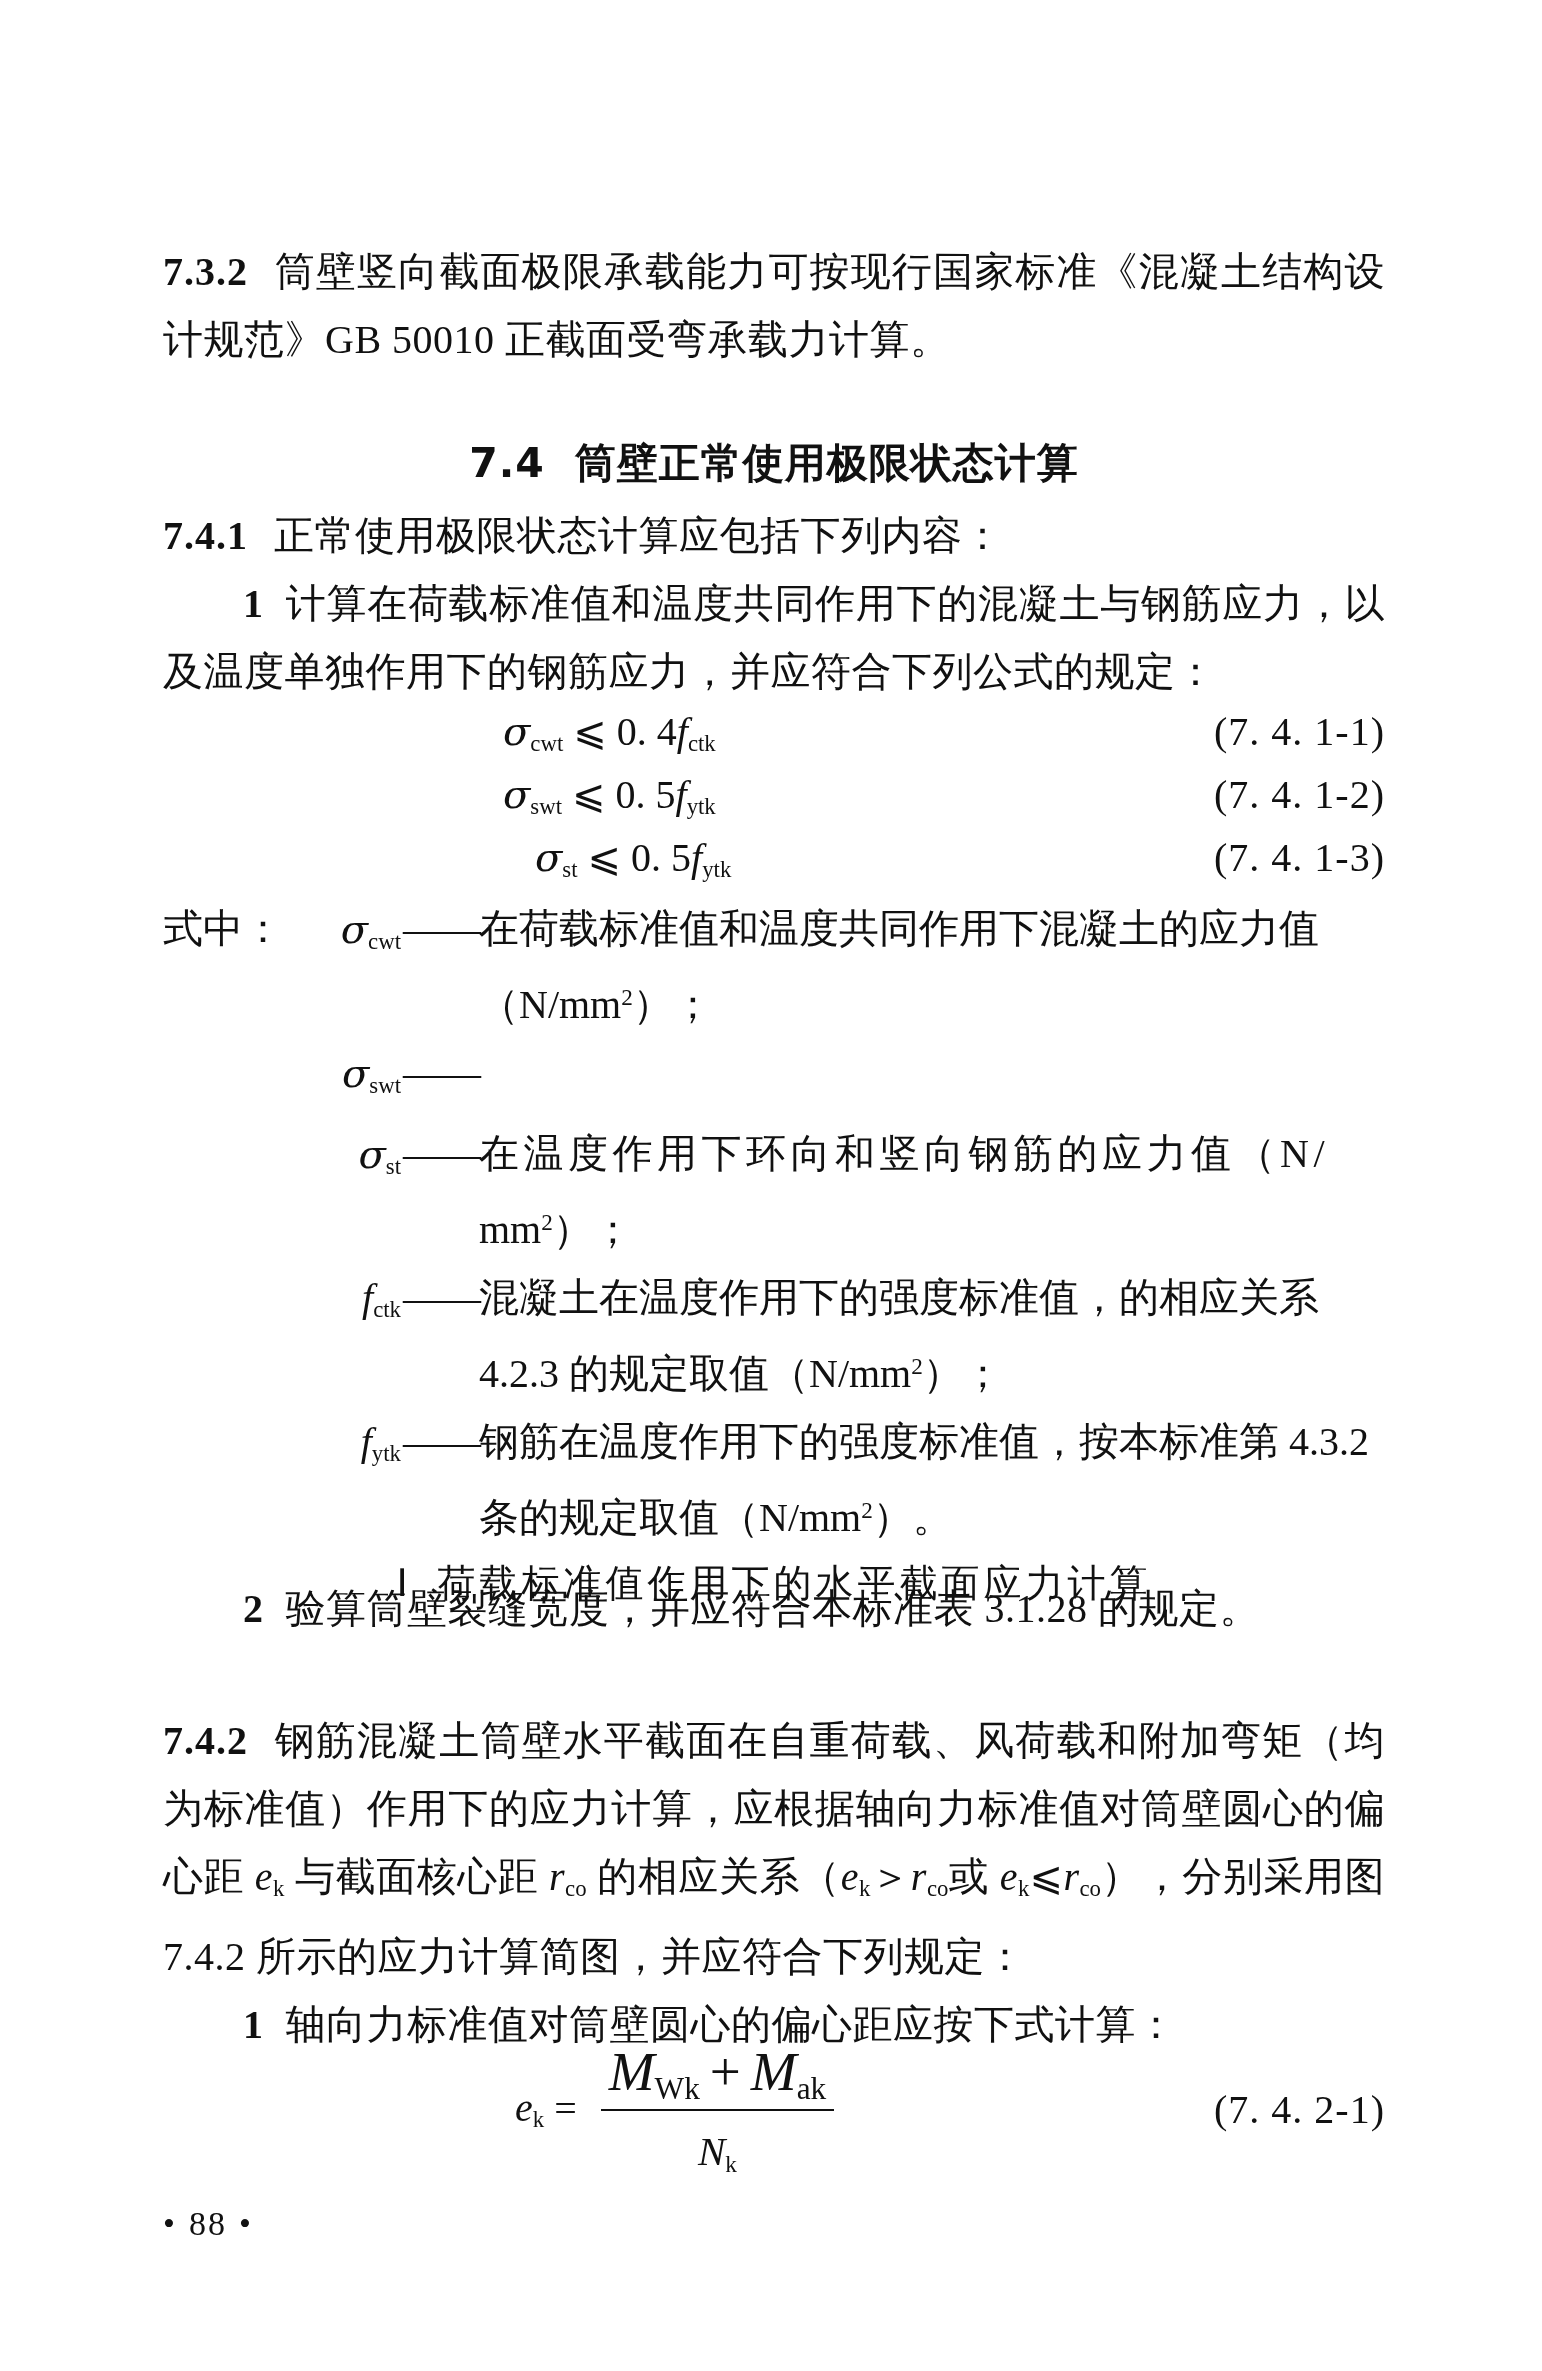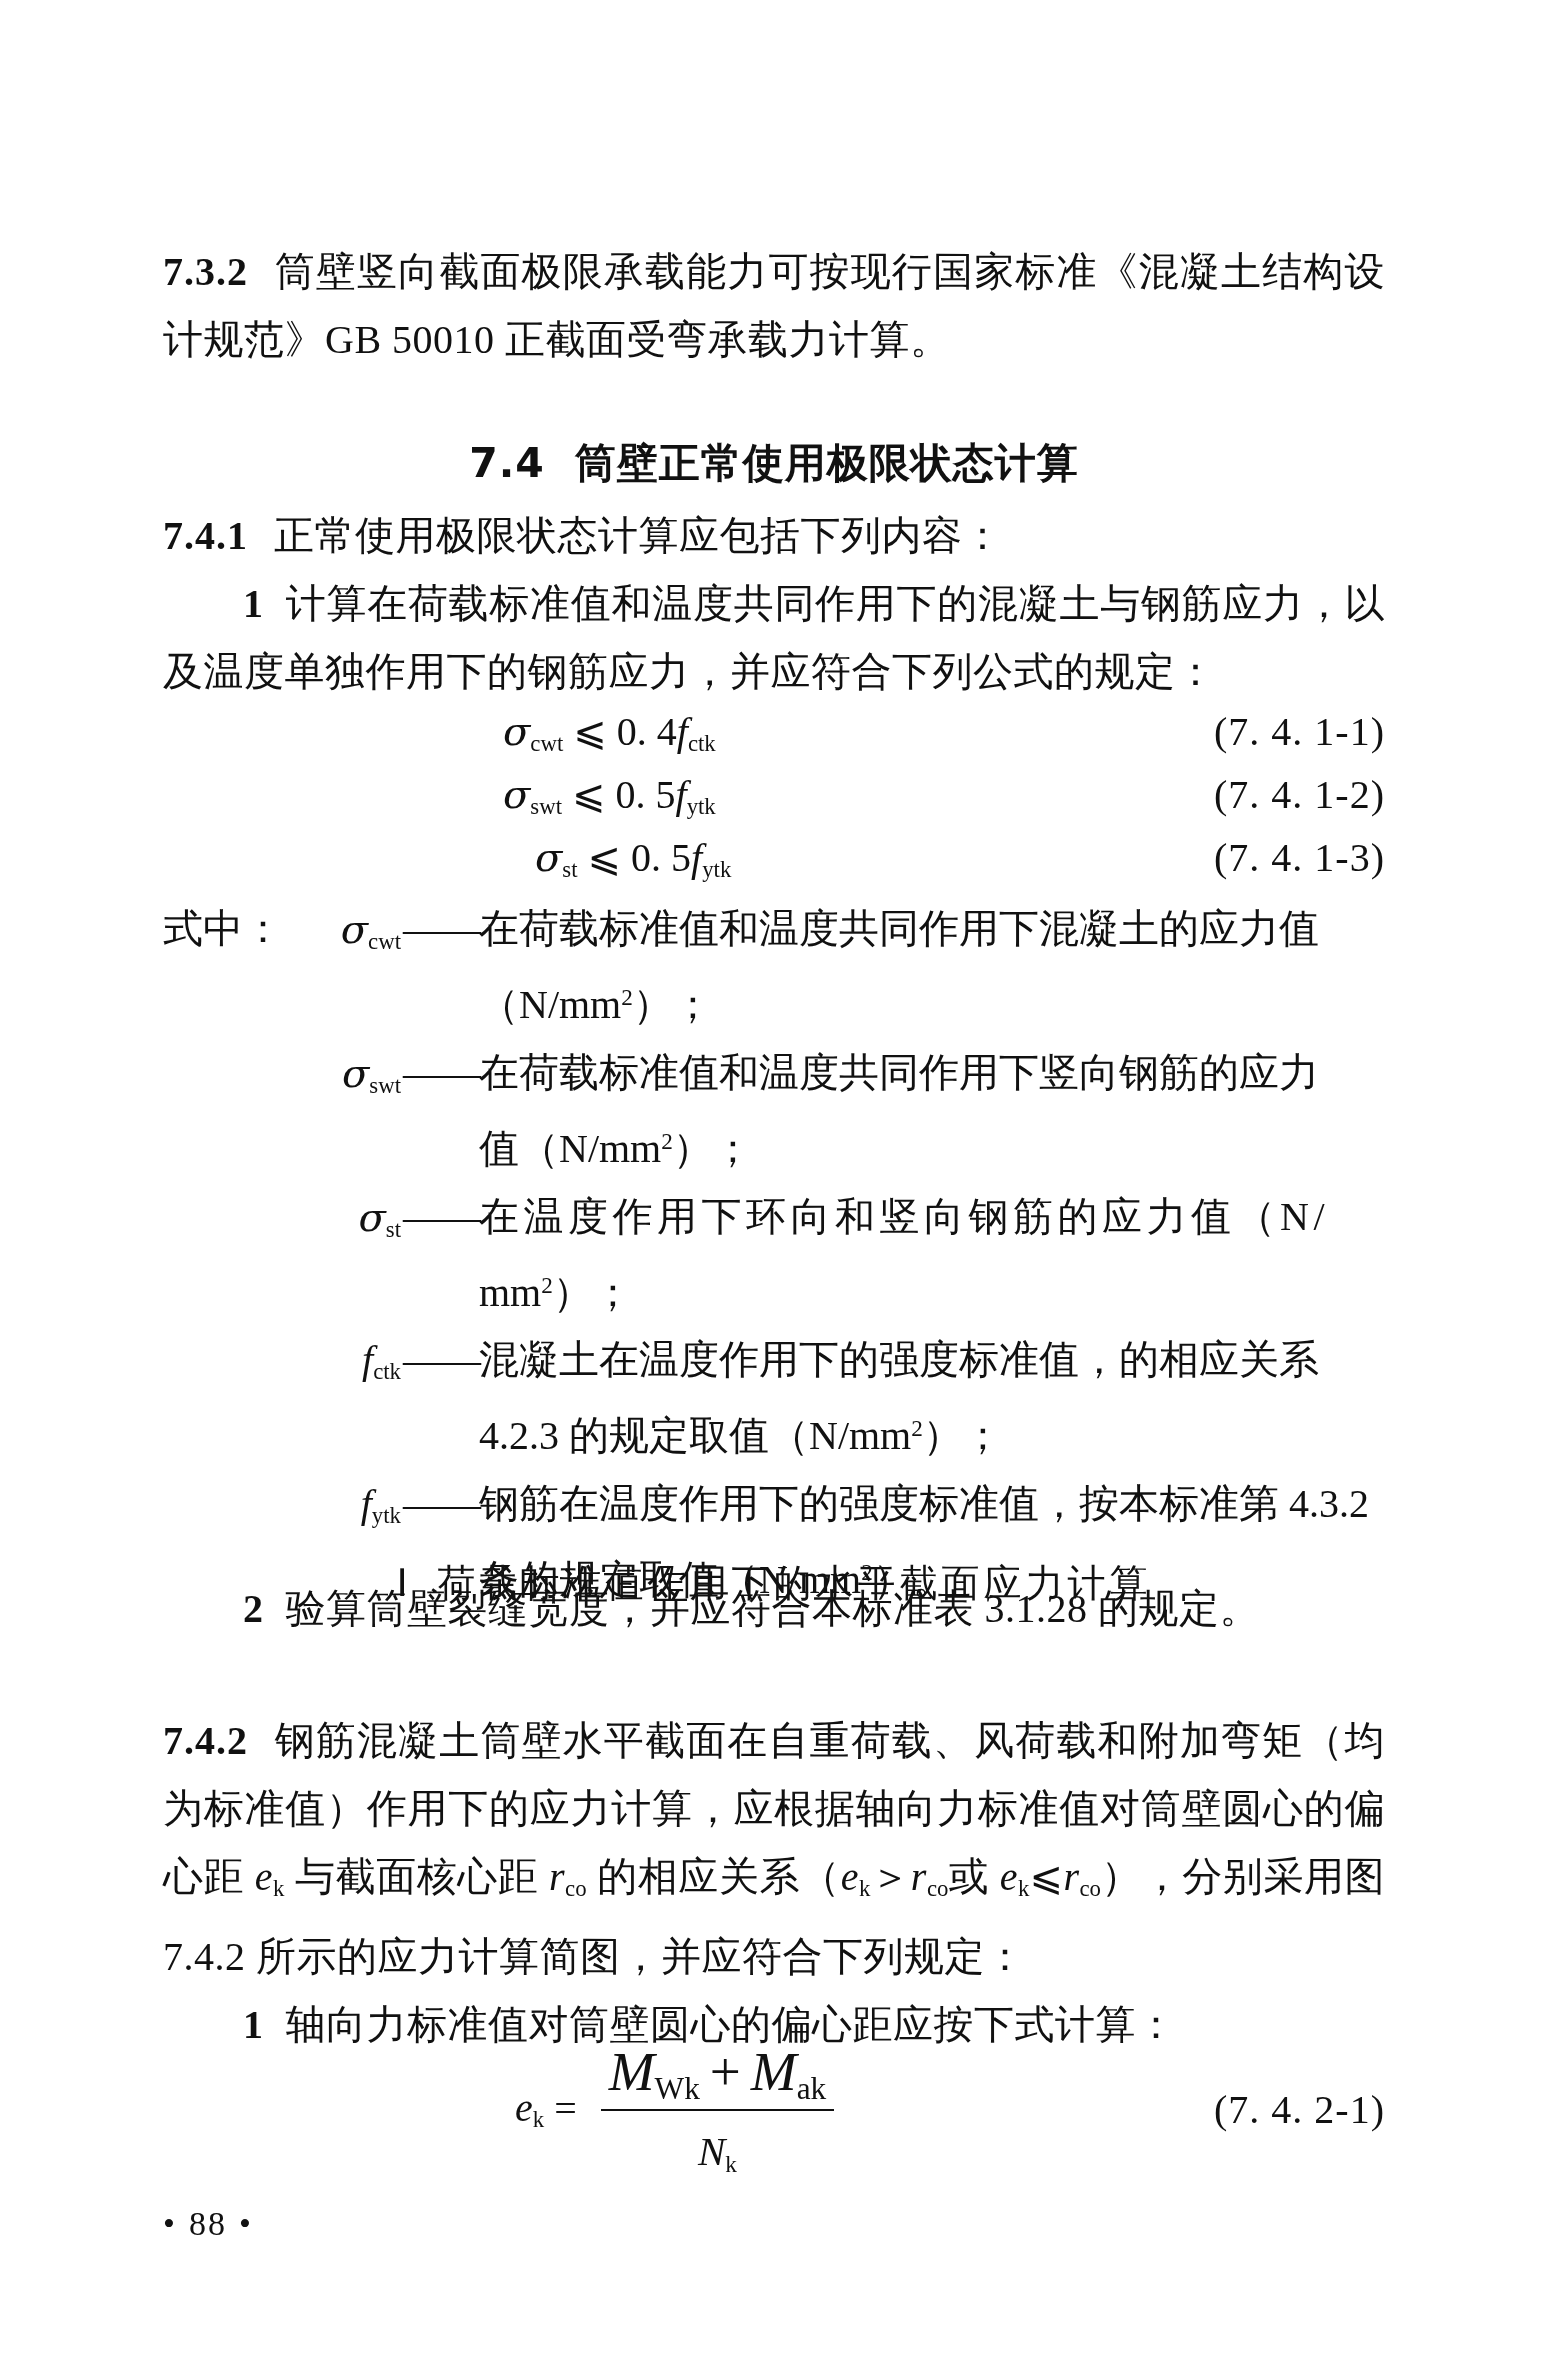--- a/index.html
+++ b/index.html
@@ -244,21 +244,20 @@
         <span class="def-lead">式中：</span>
         <span class="def-sym"><span class="greek">σ</span><sub class="sb">cwt</sub></span>
         <span class="def-dash">——</span>
         <span class="def-text"><span>在荷载标准值和温度共同作用下混凝土的应力值</span><span class="cont"><span class="mi-up">（N/mm</span><sup class="sp">2</sup><span>）；</span></span></span>
       </div>
 
       <div class="defrow">
         <span class="def-lead"></span>
         <span class="def-sym"><span class="greek">σ</span><sub class="sb">swt</sub></span>
         <span class="def-dash">——</span>
-        <span class="def-text"><span>在荷载标准值和温度共同作用下竖向钢筋的应力</span><span class="cont"><span class="mi-up">值（N/mm</span><sup class="sp">2</sup><span>）；</span></span></span>
       </div>
 
       <div class="defrow">
         <span class="def-lead"></span>
         <span class="def-sym"><span class="greek">σ</span><sub class="sb">st</sub></span>
         <span class="def-dash">——</span>
         <span class="def-text spread"><span>在温度作用下环向和竖向钢筋的应力值（N/</span><span class="cont" style="letter-spacing:0;"><span class="mi-up">mm</span><sup class="sp">2</sup><span>）；</span></span></span>
       </div>
 
       <div class="defrow">

